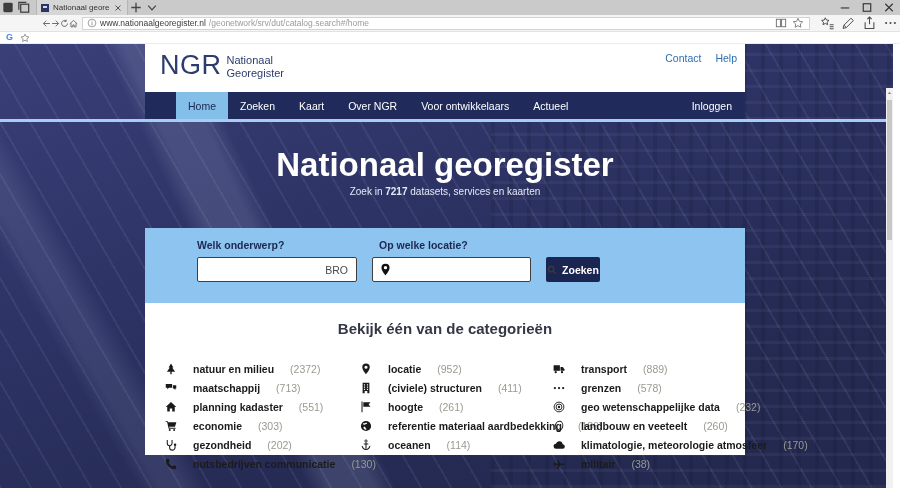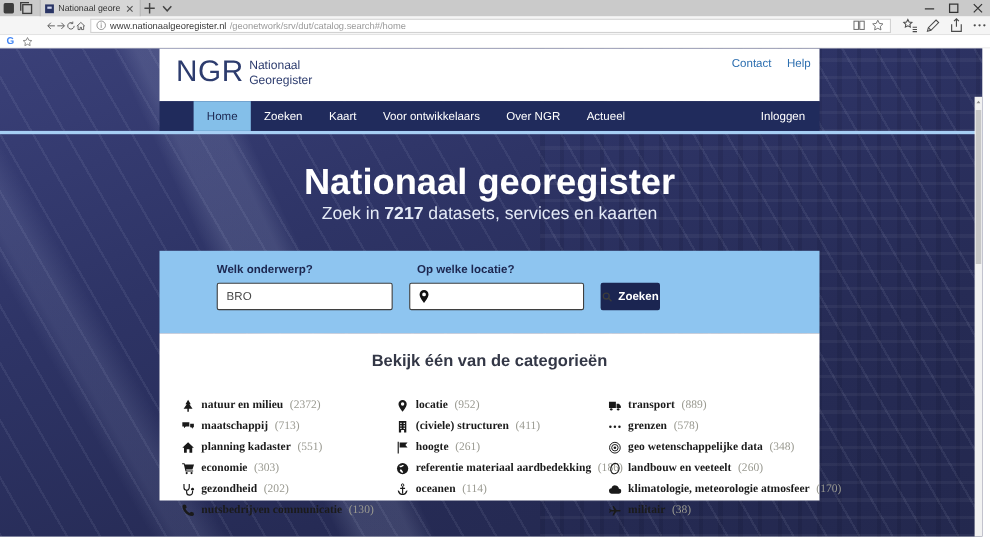--- a/index.html
+++ b/index.html
@@ -53,43 +53,43 @@
   .logo-name { margin-left:5px; margin-top:6px; font-size:11px; line-height:1.15; color:#2d3c6e; }
   .header-links { position:absolute; right:8px; top:8px; display:flex; gap:14px; }
   .header-link { font-size:10.5px; color:#2d6fb0; cursor:pointer; }
 
   .mainnav { position:absolute; left:0; top:48px; width:600px; height:27px; background:#202b5c; display:flex; align-items:stretch; font-size:10.5px; color:#fff;padding-left:31px; }
   .nav-item { display:flex; align-items:center; padding:0 12px; cursor:pointer; white-space:nowrap; }
   .nav-item.active { background:#84bfe9; color:#1c2750; }
   .nav-login { margin-left:auto; display:flex; align-items:center; padding:0 13px; cursor:pointer; }
 
   .hero-title { position:absolute; left:0; top:102px; width:600px; text-align:center; font-size:33px; font-weight:bold; color:#ffffff; }
-  .hero-sub { position:absolute; left:0; top:142px; width:600px; text-align:center; font-size:16px; color:#e4eaf6; }
+  .hero-sub { position:absolute; left:0; top:142px; width:600px; text-align:center; font-size:10px; color:#e4eaf6; }
   .hero-sub b { font-weight:bold; }
 
   .search-panel { position:absolute; left:0; top:184px; width:600px; height:75px; background:#8ec5f0; }
   .sp-label { position:absolute; font-size:10.5px; font-weight:bold; color:#1c2750; }
   .sp-label.l1 { left:52px; top:11px; }
   .sp-label.l2 { left:234px; top:11px; }
   .sp-input { position:absolute; top:29px; height:25px; background:#fff; border:1px solid #3f3f3f; border-radius:2px; }
-  .sp-input input { width:100%; height:100%; border:none; outline:none; background:transparent; font-size:10.5px; color:#4a4a4a; padding:0 8px; font-family:"Liberation Sans",sans-serif; }
+  .sp-input input { width:100%; height:100%; border:none; outline:none; background:transparent; font-size:10.5px; color:#4a4a4a; padding:0 8px; font-family:"Liberation Sans",sans-serif;text-align:right; }
   .in-topic { left:52px; width:160px; }
   .in-loc { left:227px; width:159px; display:flex; align-items:center; }
   .in-loc .pin { width:13px; height:13px; color:#111; margin-left:6px; flex:0 0 auto; }
   .in-loc input { padding-left:4px; }
   .sp-btn { position:absolute; left:401px; top:29px; width:54px; height:25px; background:#1b2551; color:#fff; border:none; border-radius:2px; font-size:10.5px; font-weight:bold; display:flex; align-items:center; justify-content:center; gap:5px; cursor:pointer; font-family:"Liberation Sans",sans-serif; }
   .sp-btn .mag { width:10px; height:10px; }
 
   .white-section { position:absolute; left:0; top:259px; width:600px; height:152px; background:#fff; }
   .cat-heading { position:absolute; left:0; top:17px; width:600px; text-align:center; font-size:15px; font-weight:bold; color:#333746; }
   .cat-col { position:absolute; top:56px; }
   .cat-col.c0 { left:20px; width:192px; }
   .cat-col.c1 { left:215px; width:190px; }
   .cat-col.c2 { left:408px; width:190px; }
-  .cat-item { height:19px; display:flex; align-items:center; gap:6px; cursor:pointer; white-space:nowrap;font-family:Liberation Serif, serif; }
+  .cat-item { height:19px; display:flex; align-items:center; gap:16px; cursor:pointer; white-space:nowrap; }
   .cat-item .ci { width:12px; height:12px; color:#1a1a1a; flex:0 0 auto; display:inline-flex; }
   .cat-item .ci svg { width:12px; height:12px; display:block; }
   .cat-label { font-size:10.5px; font-weight:bold; color:#1b1b1b; }
   .cat-count { font-size:10.5px; color:#9a9a91; }
 
   .scrollbar { position:absolute; right:0; top:44px; width:7px; height:444px; background:#f1f1f1; z-index:20; }
   .sb-arrow { position:absolute; left:0; top:0; width:7px; height:10px; display:flex; align-items:center; justify-content:center; color:#8a8a8a; }
   .sb-thumb { position:absolute; left:1px; top:12px; width:5px; height:140px; background:#c7c7c7; }
 
   svg { width:100%; height:100%; }
@@ -248,22 +248,22 @@
           <span class="header-link">Contact</span>
           <span class="header-link">Help</span>
         </div>
       </div>
 
       <div class="mainnav">
         <div id="nav-items" style="display:flex;align-items:stretch;">
             <div class="nav-item active">Home</div>
             <div class="nav-item">Zoeken</div>
             <div class="nav-item">Kaart</div>
+            <div class="nav-item">Over NGR</div>
             <div class="nav-item">Voor ontwikkelaars</div>
-            <div class="nav-item">Over NGR</div>
             <div class="nav-item">Actueel</div>
           </div>
         <div class="nav-login">Inloggen</div>
       </div>
 
       <div class="hero-title">Nationaal georegister</div>
       <div class="hero-sub"><span>Zoek in </span><b>7217</b><span> datasets, services en kaarten</span></div>
 
       <div class="search-panel">
         <div class="sp-label l1">Welk onderwerp?</div>
@@ -431,21 +431,21 @@
             </div>
             <div class="cat-item">
               <span class="ci">
                 <svg viewBox="0 0 16 16" fill="none" stroke="currentColor">
                   <circle cx="8" cy="8" r="6.5" stroke-width="1.2"></circle>
                   <circle cx="8" cy="8" r="3.9" stroke-width="1.2"></circle>
                   <circle cx="8" cy="8" r="1.6" fill="currentColor" stroke="none"></circle>
                 </svg>
               </span>
               <span class="cat-label">geo wetenschappelijke data</span>
-              <span class="cat-count">(348)</span>
+              <span class="cat-count">(232)</span>
             </div>
             <div class="cat-item">
               <span class="ci">
                 <svg viewBox="0 0 16 16" fill="none" stroke="currentColor" stroke-width="1.3">
                   <ellipse cx="8" cy="8" rx="5" ry="6.4" transform="rotate(14 8 8)"></ellipse>
                 </svg>
               </span>
               <span class="cat-label">landbouw en veeteelt</span>
               <span class="cat-count">(260)</span>
             </div>

